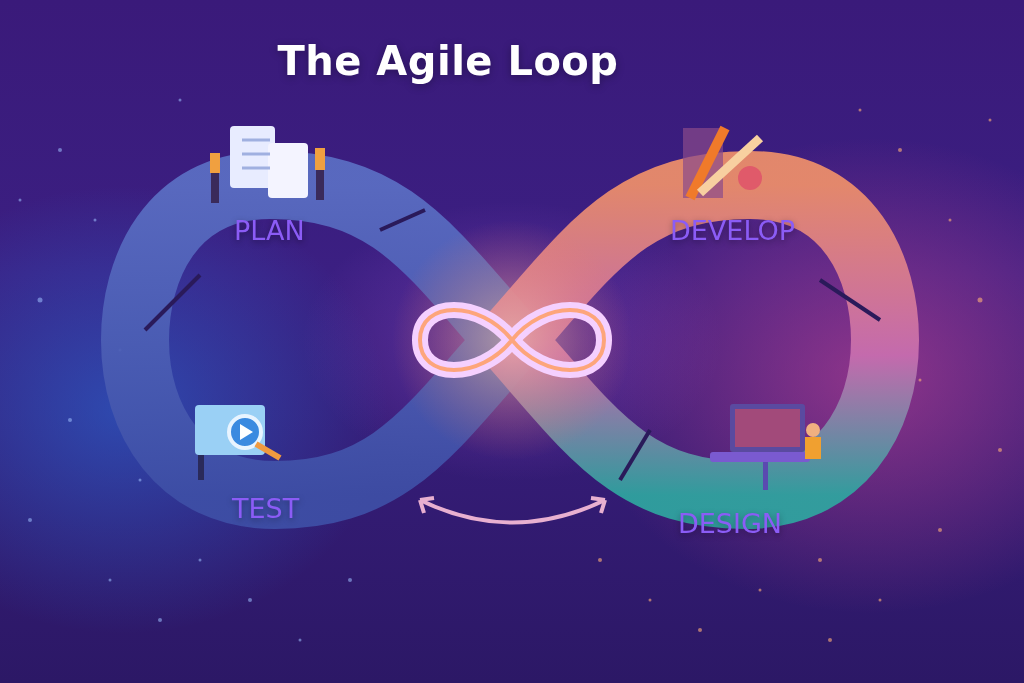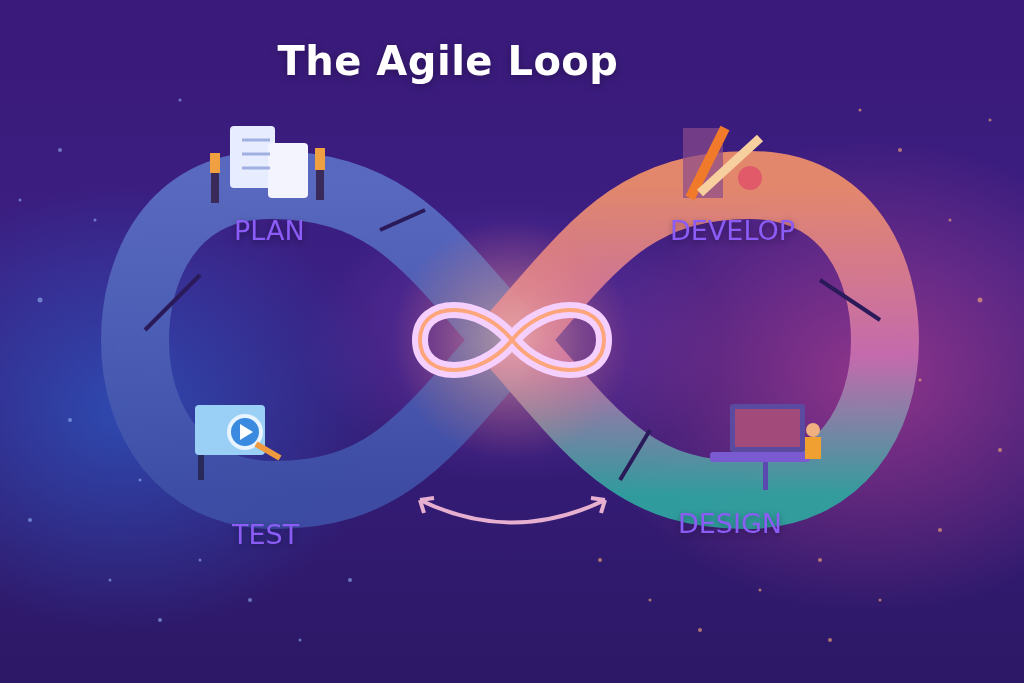--- a/index.html
+++ b/index.html
@@ -120,21 +120,21 @@
 </svg>
 <div class="label" style="left:670px;top:215px">DEVELOP</div>
 
 <svg class="icon-group" style="left:190px;top:400px" width="110" height="85">
   <rect x="5" y="5" width="70" height="50" rx="4" fill="#9ad0f5"></rect>
   <circle cx="55" cy="32" r="16" fill="#3a8ae0" stroke="#e8f4ff" stroke-width="4"></circle>
   <polygon points="50,24 50,40 63,32" fill="#fff"></polygon>
   <line x1="66" y1="44" x2="90" y2="58" stroke="#f09a40" stroke-width="6"></line>
   <rect x="8" y="55" width="6" height="25" fill="#2a2a5a"></rect>
 </svg>
-<div class="label" style="left:232px;top:519px">TEST</div>
+<div class="label" style="left:232px;top:493px">TEST</div>
 
 <svg class="icon-group" style="left:705px;top:402px" width="130" height="90">
   <rect x="25" y="2" width="75" height="48" rx="3" fill="#5a4aa0"></rect>
   <rect x="30" y="7" width="65" height="38" fill="#c04a6a" opacity="0.7"></rect>
   <rect x="5" y="50" width="100" height="10" rx="3" fill="#7a5ad0"></rect>
   <rect x="58" y="60" width="5" height="28" fill="#5a4ab0"></rect>
   <circle cx="108" cy="28" r="7" fill="#f0b080"></circle>
   <rect x="100" y="35" width="16" height="22" fill="#f0a030"></rect>
 </svg>
 <div class="label" style="left:678px;top:508px">DESIGN</div>

